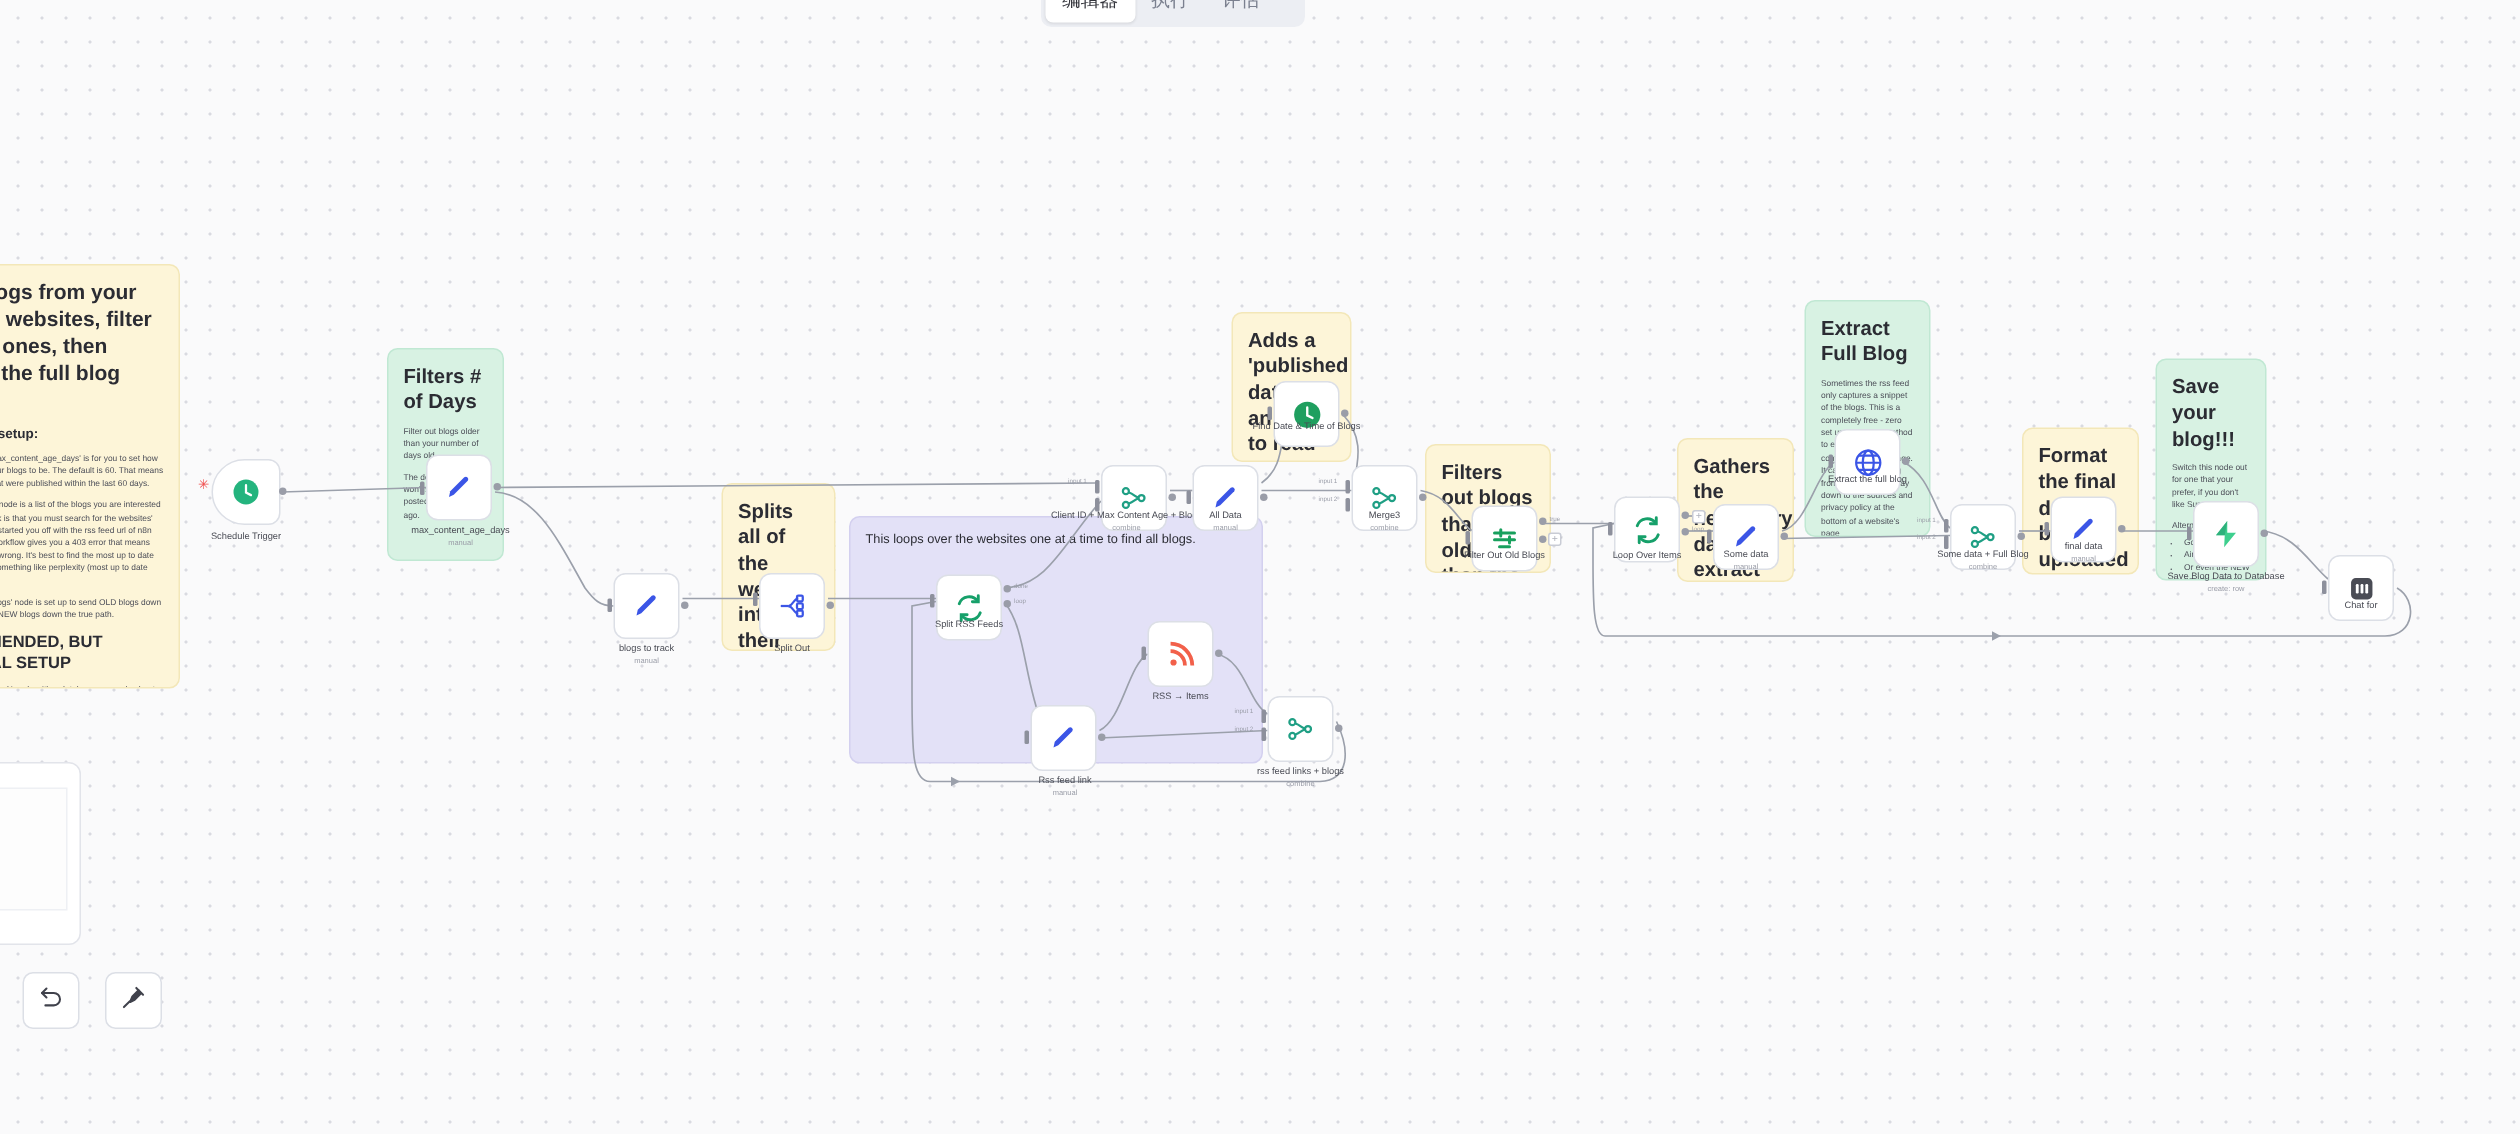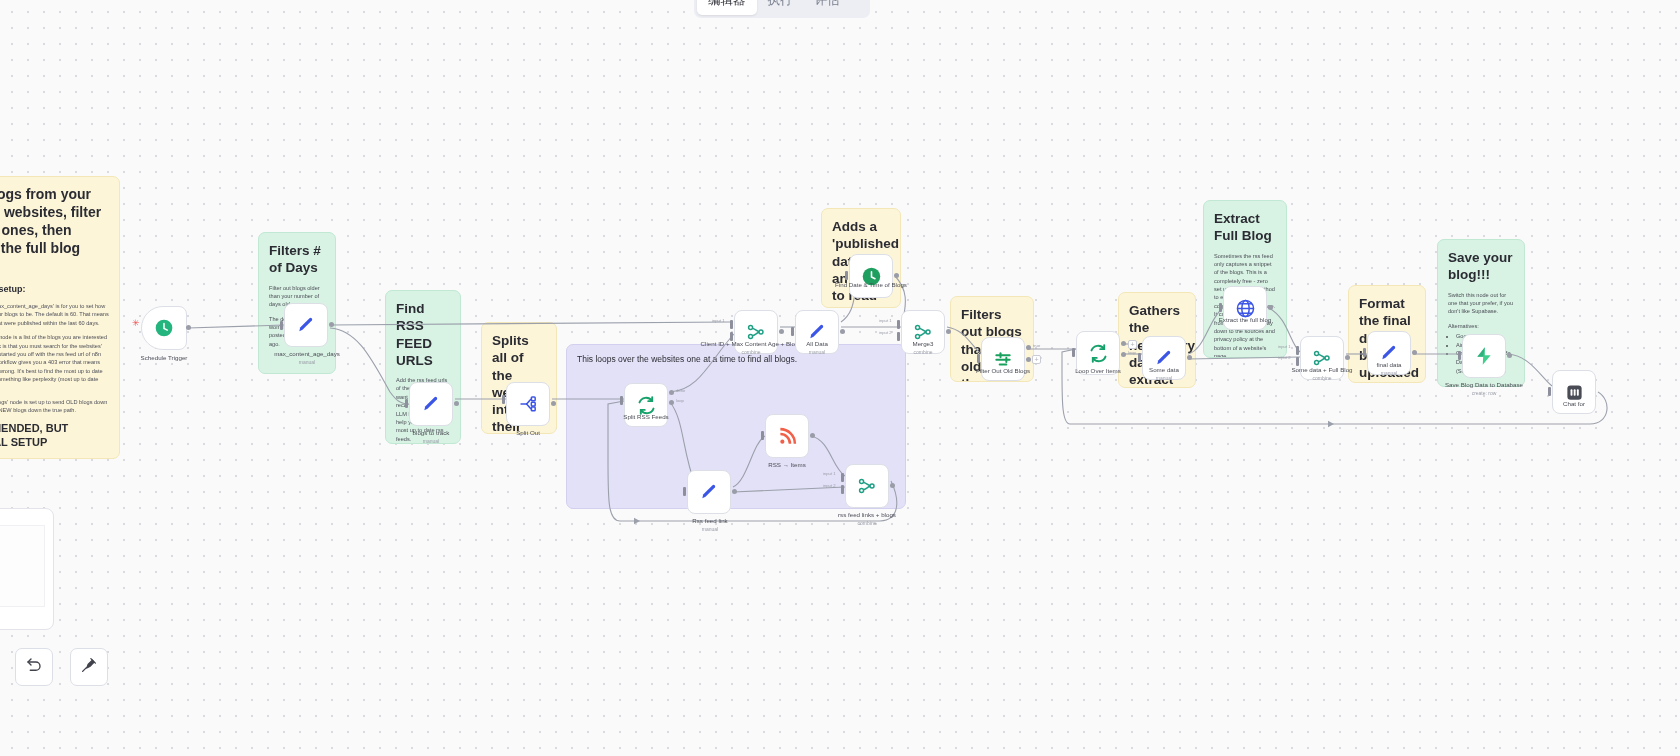--- a/index.html
+++ b/index.html
@@ -217,56 +217,51 @@
     <p>Replace 'blogs to track' node with a database or google sheet that stores the blogs that you are tracking. Available in my [Advanced] version of this workflow.</p>
 
   </div>
 
   <div class="note green" style="left:258px; top:232px; width:78px; height:142px;">
     <h3>Filters # of Days</h3>
     <p>Filter out blogs older than your number of days old</p>
     <p>The default is 60, so it won't save blogs posted over 60 days ago.</p>
   </div>
 
-  <div class="note green" style="left:385px; top:290px; width:76px; height:154px;">
-    <h3>Find RSS FEED URLS</h3>
-    <p>Add the rss feed urls of the blogs that you want to track. I highly recommend using an LLM like perplexity to help you find the most up to date rss feeds.</p>
-
-  </div>
 
   <div class="note yellow" style="left:481px; top:322px; width:76px; height:112px;">
     <h3>Splits all of the websites into their own items so that they go into the loop one at a time</h3>
   </div>
 
   <div class="note yellow" style="left:821px; top:208px; width:80px; height:100px;">
     <h3>Adds a 'published date' in an easy to read format</h3>
   </div>
 
-  <div class="note purple" style="left:566px; top:344px; width:340px; height:165px;">
+  <div class="note purple" style="left:566px; top:344px; width:276px; height:165px;">
     <h3 style="font-size:8.5px;font-weight:500;">This loops over the websites one at a time to find all blogs.</h3>
   </div>
 
   <div class="note yellow" style="left:950px; top:296px; width:84px; height:86px;">
     <h3>Filters out blogs that are older than the date you specified</h3>
   </div>
 
   <div class="note yellow" style="left:1118px; top:292px; width:78px; height:96px;">
     <h3>Gathers the necessary data to extract the FULL blog</h3>
   </div>
 
   <div class="note green" style="left:1203px; top:200px; width:84px; height:158px;">
     <h3>Extract Full Blog</h3>
     <p>Sometimes the rss feed only captures a snippet of the blogs. This is a completely free - zero set up required - method to extract ALL of the contents on a blog page. It captures everything from the title all the way down to the sources and privacy policy at the bottom of a website's page</p>
   </div>
 
   <div class="note yellow" style="left:1348px; top:285px; width:78px; height:98px;">
     <h3>Format the final data to be uploaded to your storage location</h3>
   </div>
 
-  <div class="note green" style="left:1437px; top:239px; width:88px; height:148px;">
+  <div class="note green" style="left:1437px; top:239px; width:74px; height:148px;">
     <h3>Save your blog!!!</h3>
     <p>Switch this node out for one that your prefer, if you don't like Supabase.</p>
     <p style="margin-bottom:2px;">Alternatives:</p>
     <ul>
       <li>Google Sheet</li>
       <li>Airtable</li>
       <li>Or even the NEW n8n Data Table node (Select 'Insert Row')</li>
     </ul>
   </div>
 

